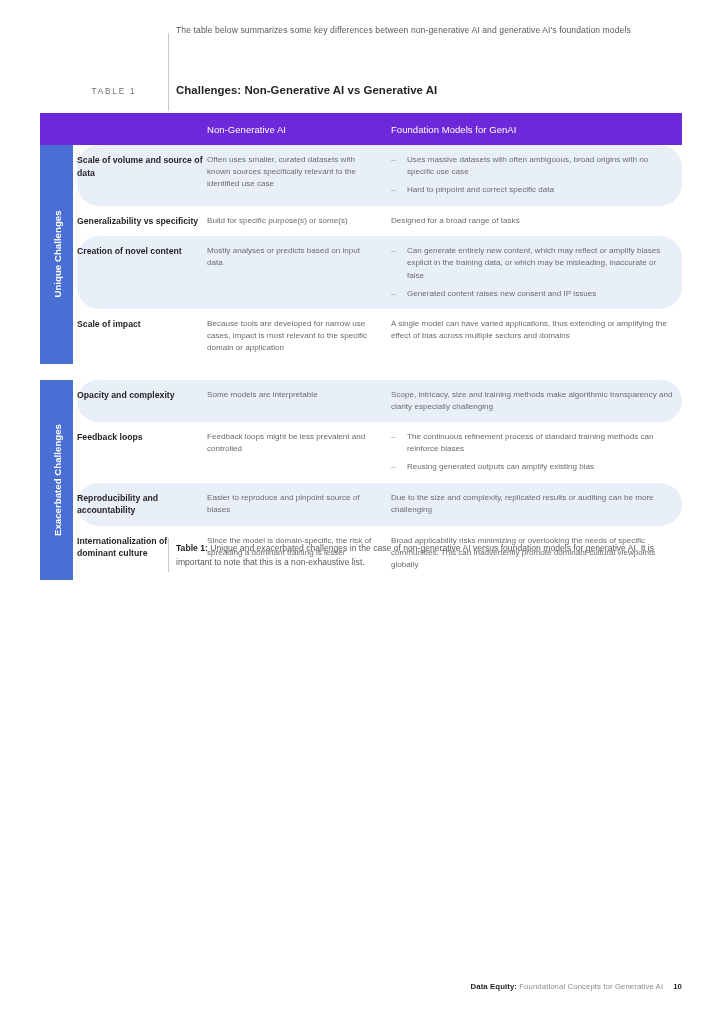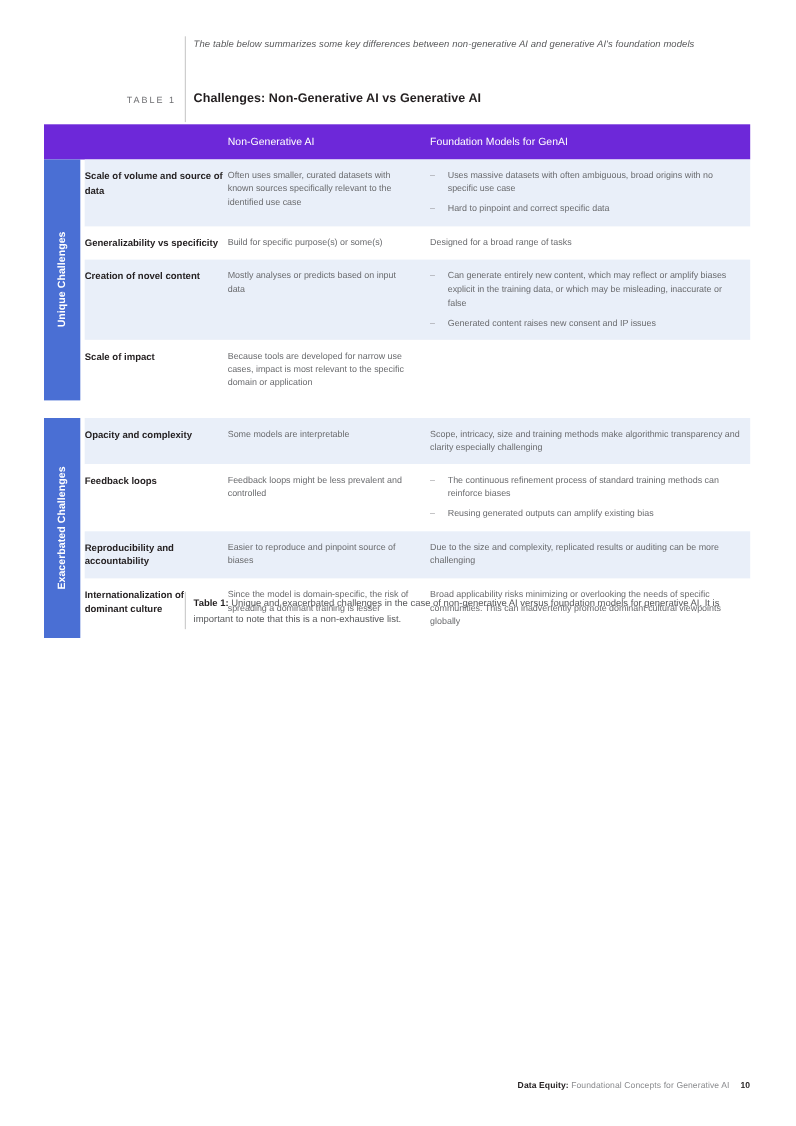--- a/index.html
+++ b/index.html
@@ -21,34 +21,33 @@
     position: absolute;
     left: 168px;
     top: 33px;
     width: 1px;
     height: 78px;
     background: #c9c9c9;
   }
   .intro-text {
     position: absolute;
     left: 176px;
-    top: 34px;
+    top: 24px;
     width: 506px;
     font-size: 8.6px;
     line-height: 13.5px;
     color: #58595b;
     letter-spacing: .01em;
-    font-style: italic;
   }
   .table-label {
     position: absolute;
     left: 68px;
     top: 87px;
     width: 92px;
-    text-align: right;
+    text-align: center;
     font-size: 8.2px;
     letter-spacing: .22em;
     color: #6d6e71;
   }
   .table-title {
     position: absolute;
     left: 176px;
     top: 84px;
     width: 506px;
     font-size: 11.4px;
@@ -105,20 +104,21 @@
     font-weight: bold;
     letter-spacing: .005em;
   }
 
   .group-rows { margin-left: 37px; }
 
   .row {
     display: flex;
     padding: 9px 0 9px 0;
     background: #ffffff;
+    border-radius: 22px;
   }
   .row.tint { background: #e9eff9; }
 
   .cell-label {
     width: 130px;
     flex: none;
     padding-left: 0;
     font-size: 8.7px;
     font-weight: bold;
     line-height: 12.6px;
@@ -245,20 +245,21 @@
             <ul class="bullets">
               <li><span class="dash">–</span><span>Can generate entirely new content, which may reflect or amplify biases explicit in the training data, or which may be misleading, inaccurate or false</span></li>
               <li><span class="dash">–</span><span>Generated content raises new consent and IP issues</span></li>
             </ul>
           </div>
         </div>
 
         <div class="row">
           <div class="cell-label">Scale of impact</div>
           <div class="cell-a">Because tools are developed for narrow use cases, impact is most relevant to the specific domain or application</div>
+          <div class="cell-b">A single model can have varied applications, thus extending or amplifying the effect of bias across multiple sectors and domains</div>
         </div>
 
       </div>
     </div>
 
     <div class="group">
       <div class="group-rail">
         <span class="group-rail-label">Exacerbated Challenges</span>
       </div>
       <div class="group-rows">

